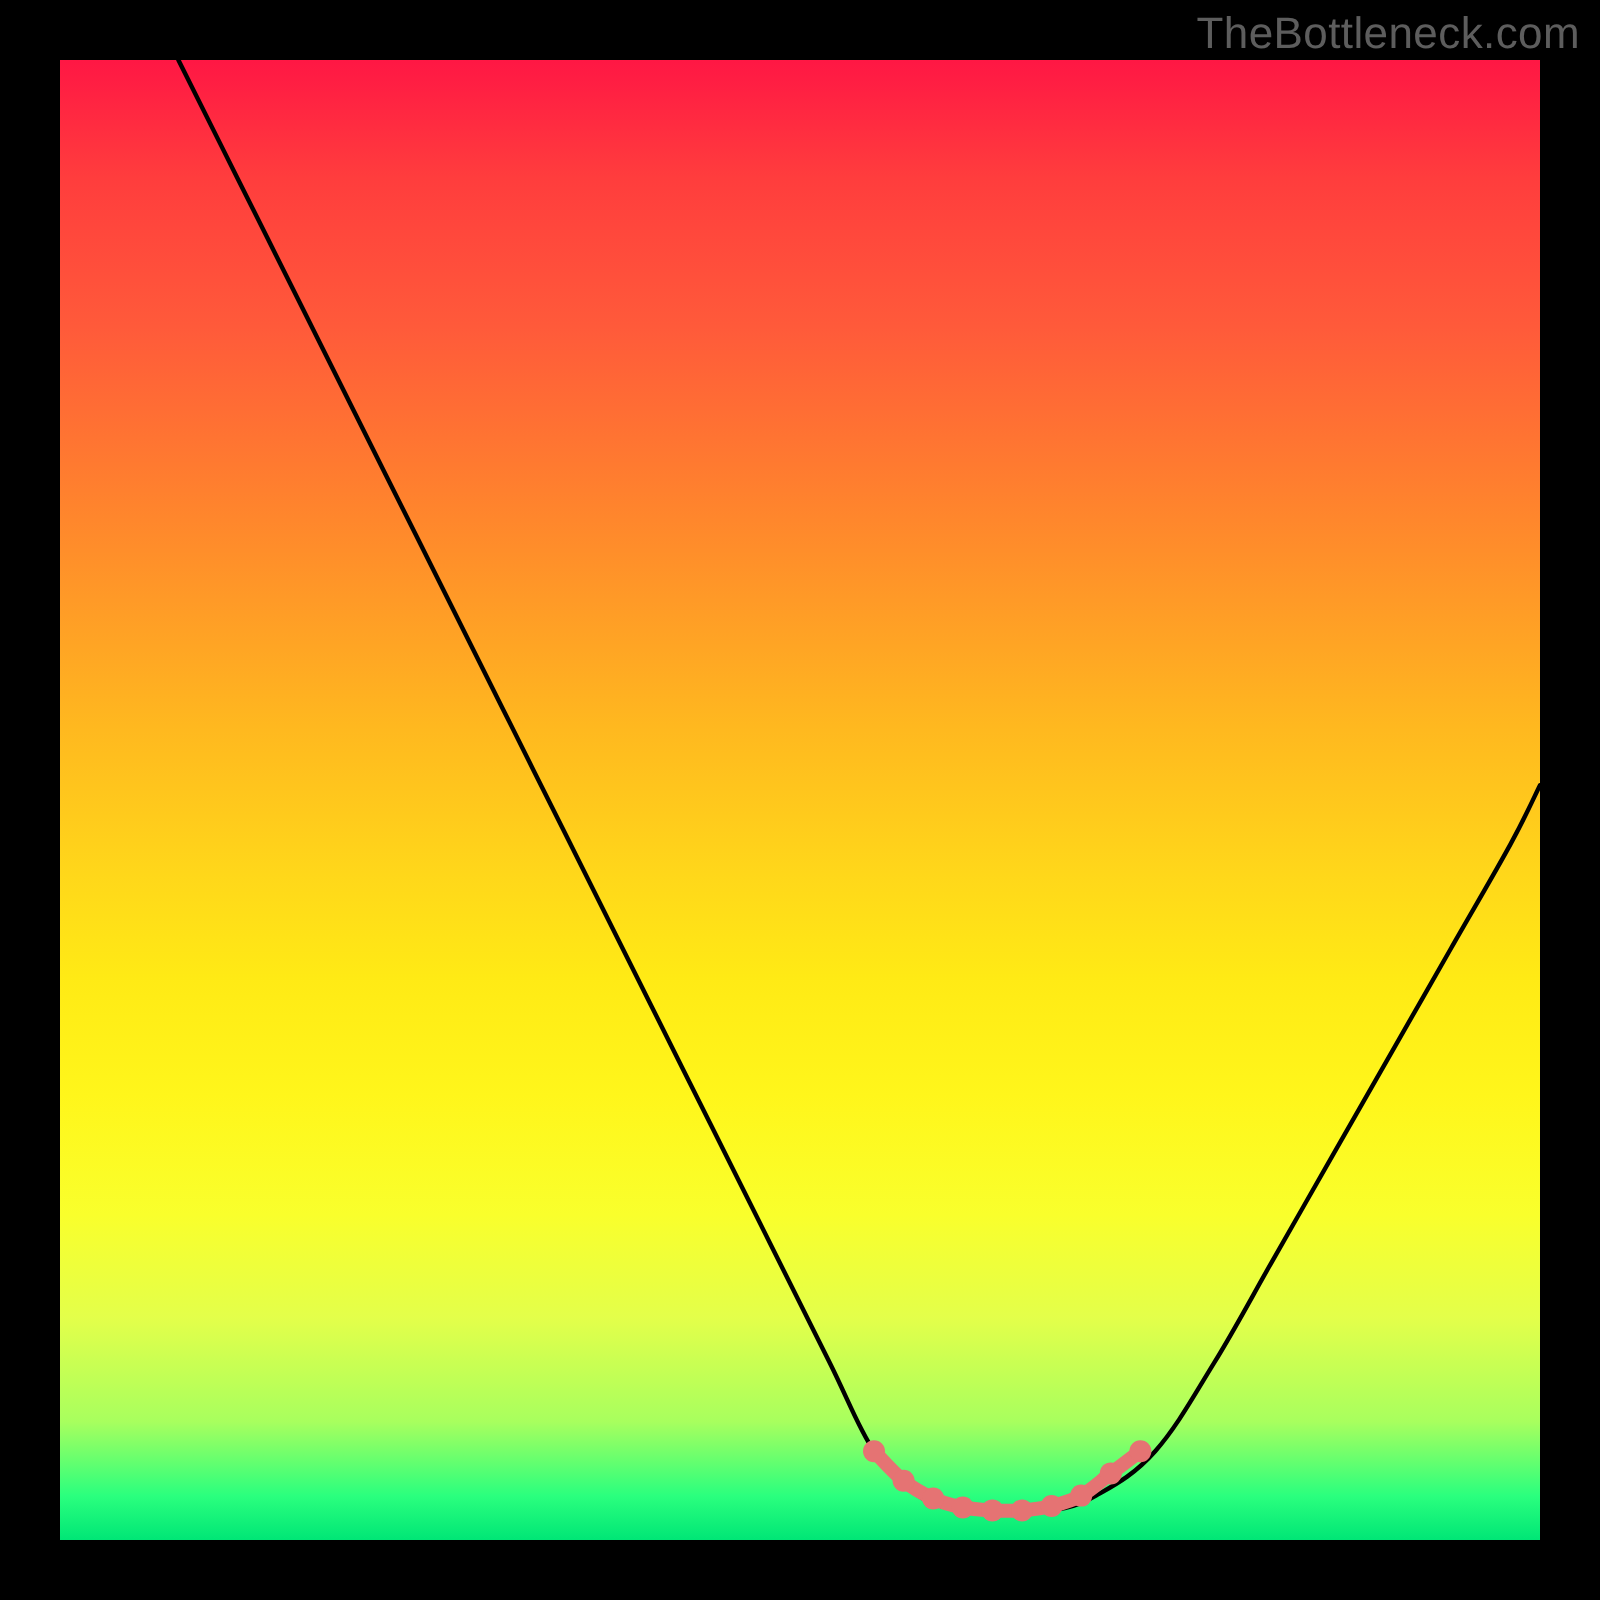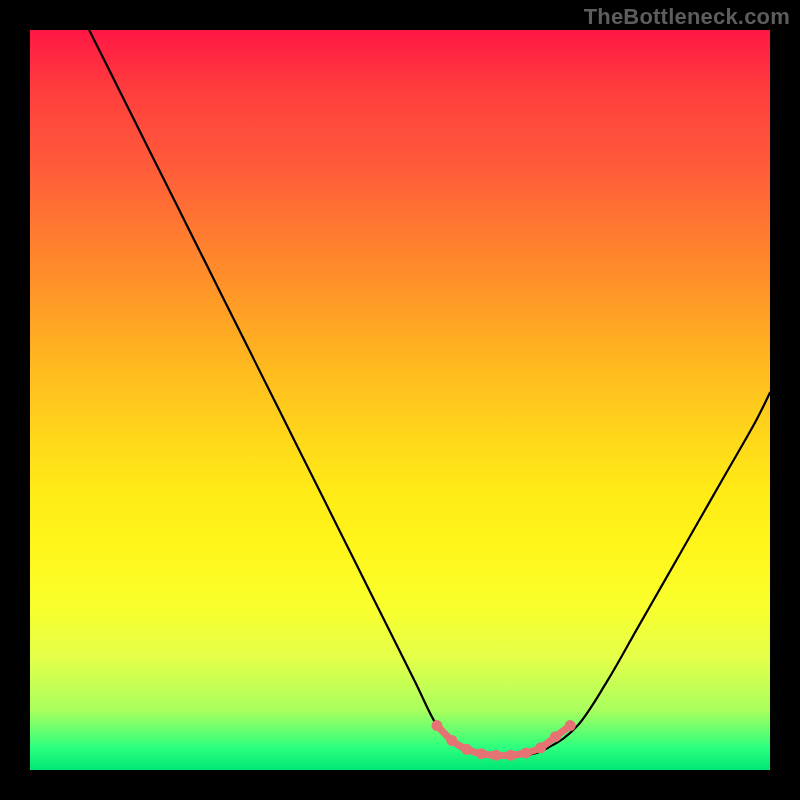--- a/index.html
+++ b/index.html
@@ -39,21 +39,21 @@
       #2bff7e 97%,
       #00e676 100%
     );
   }
   .watermark {
     position: absolute;
     top: 4px;
     right: 10px;
     color: #5d5d5d;
     font-size: 22px;
-    font-weight: 700;
+    font-weight: 400;
     letter-spacing: 0.2px;
     user-select: none;
   }
   svg.curve-layer {
     position: absolute;
     left: 0;
     top: 0;
     width: 740px;
     height: 740px;
   }

